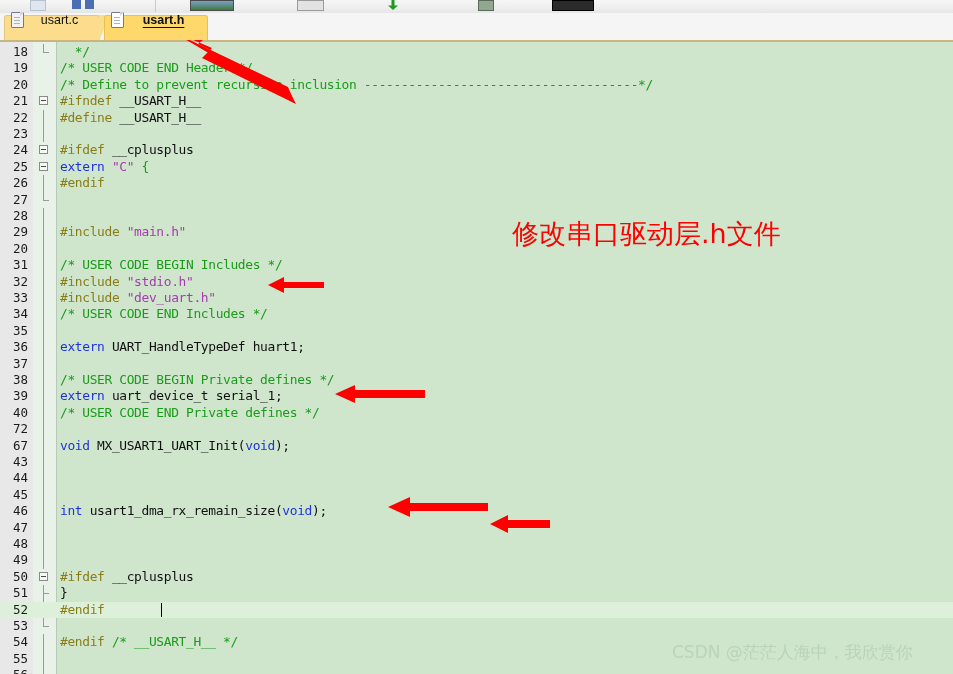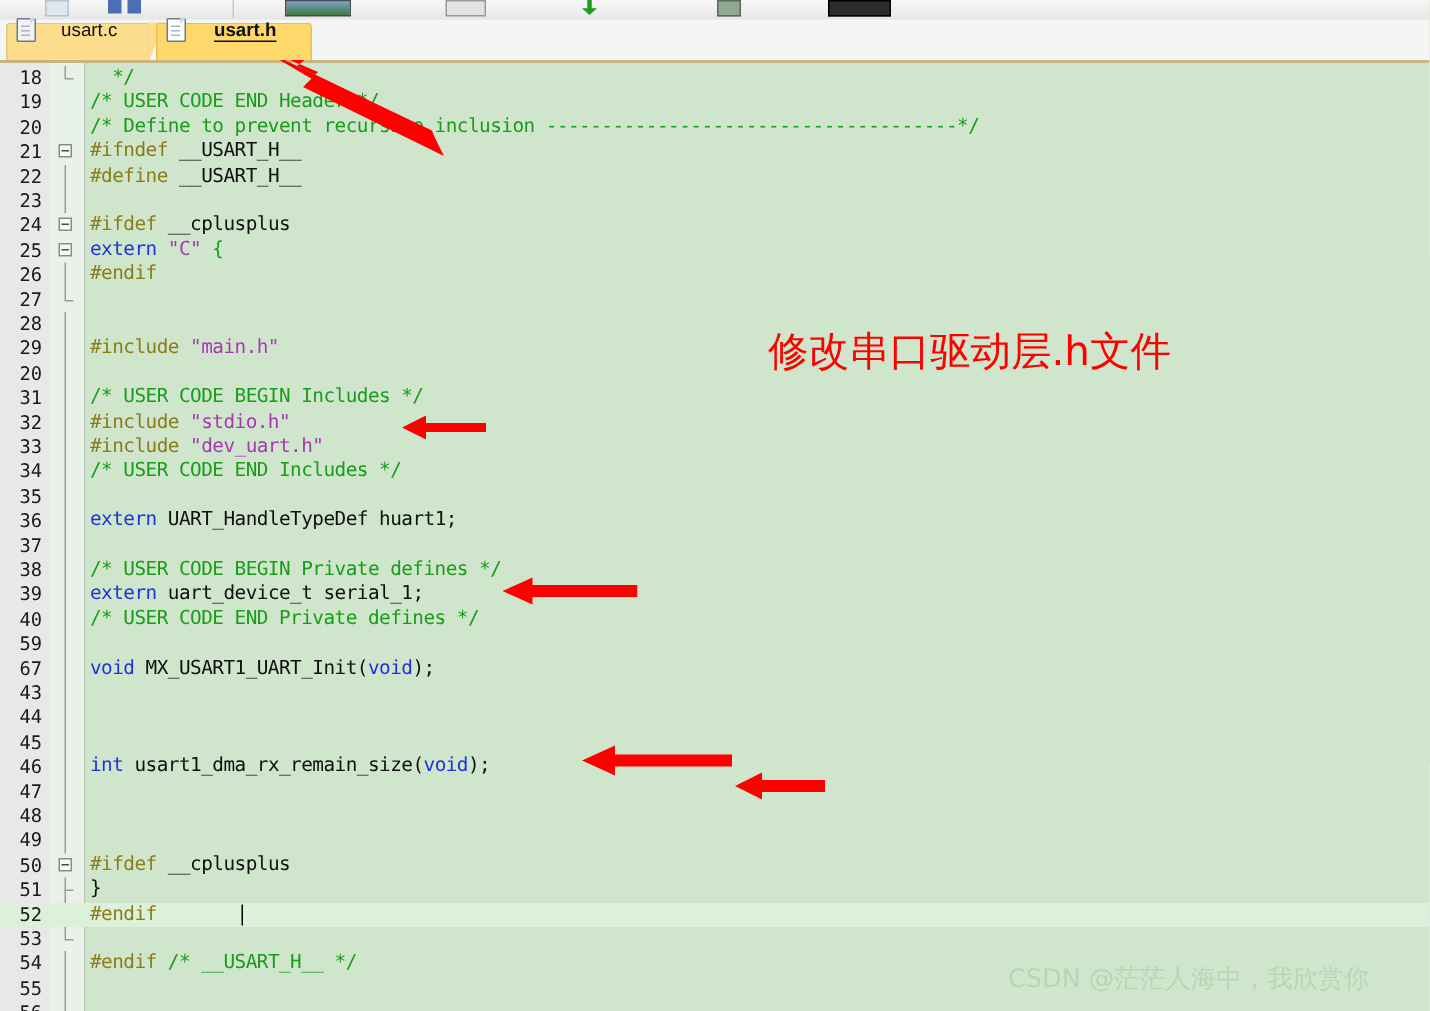--- a/index.html
+++ b/index.html
@@ -307,21 +307,21 @@
         </div>
         <div class="row" style="top: 346.4px;">
           <div class="lineno">39</div>
           <div class="code"><span class="kw">extern </span><span class="id">uart_device_t serial_1;</span></div>
         </div>
         <div class="row" style="top: 362.8px;">
           <div class="lineno">40</div>
           <div class="code"><span class="cm">/* USER CODE END Private defines */</span></div>
         </div>
         <div class="row" style="top: 379.2px;">
-          <div class="lineno">59</div>
+          <div class="lineno">72</div>
           <div class="code"></div>
         </div>
         <div class="row" style="top: 395.6px;">
           <div class="lineno">67</div>
           <div class="code"><span class="kw">void </span><span class="id">MX_USART1_UART_Init(</span><span class="kw">void</span><span class="id">);</span></div>
         </div>
         <div class="row" style="top: 412px;">
           <div class="lineno">43</div>
           <div class="code"></div>
         </div>

